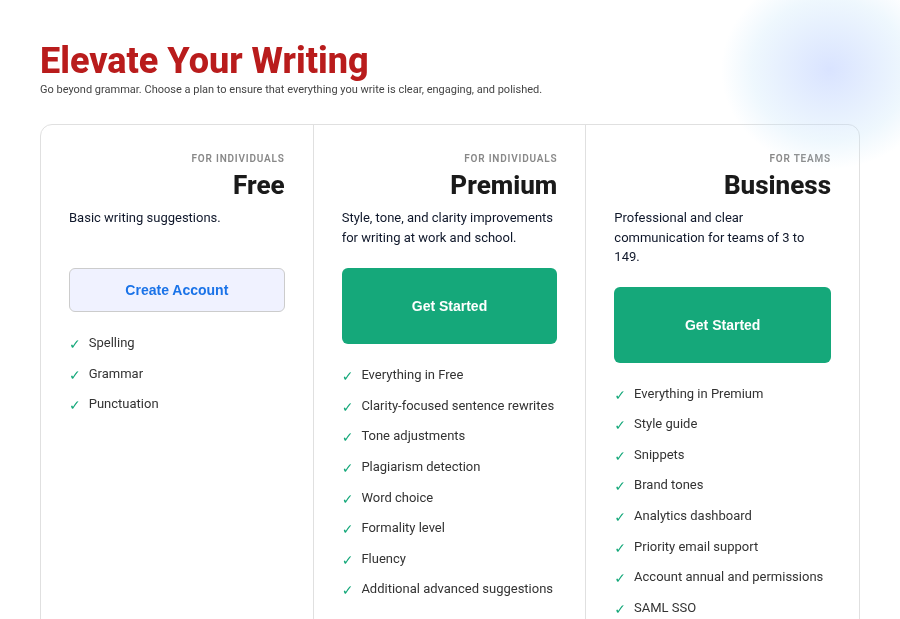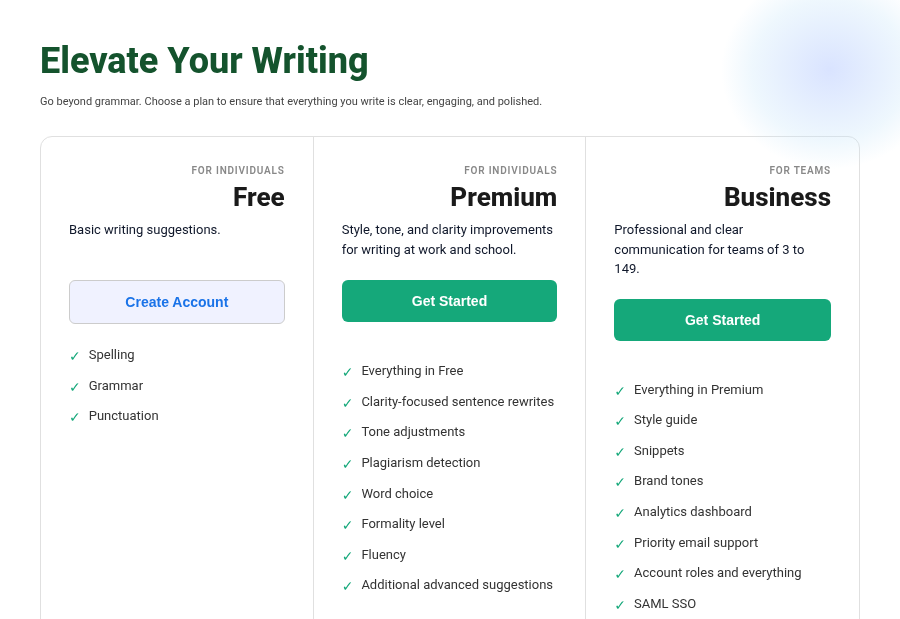--- a/index.html
+++ b/index.html
@@ -26,22 +26,21 @@
       width: 220px;
       height: 200px;
       border-radius: 50%;
       background: radial-gradient(ellipse at center, rgba(180, 200, 255, 0.5) 0%, rgba(200, 230, 250, 0.3) 50%, transparent 70%);
       pointer-events: none;
     }
 
     .page-title {
       font-size: 36px;
       font-weight: 800;
-      color: #14532d;
-      margin-bottom: 12px;
+      color: #b91c1c;
       line-height: 1.2;
     }
 
     .page-subtitle {
       font-size: 11px;
       color: #444;
       margin-bottom: 28px;
     }
 
     
@@ -103,30 +102,30 @@
       font-weight: 600;
       border-radius: 6px;
       cursor: pointer;
       text-align: center;
       margin-bottom: 22px;
     }
 
     .btn-get-started {
       display: block;
       width: 100%;
-      padding: 13px 0;
+      padding: 30px 0;
       border: none;
       background: #15a87a;
       color: #fff;
       font-size: 14px;
       font-weight: 600;
       border-radius: 6px;
       cursor: pointer;
       text-align: center;
-      margin-bottom: 40px;
+      margin-bottom: 22px;
     }
 
     .feature-list {
       list-style: none;
       display: flex;
       flex-direction: column;
       gap: 10px;
     }
 
     .feature-item {
@@ -243,21 +242,21 @@
         <li class="feature-item">
           <span class="check-icon">✓</span>
           <span>Analytics dashboard</span>
         </li>
         <li class="feature-item">
           <span class="check-icon">✓</span>
           <span>Priority email support</span>
         </li>
         <li class="feature-item">
           <span class="check-icon">✓</span>
-          <span>Account roles and everything</span>
+          <span>Account annual and permissions</span>
         </li>
         <li class="feature-item">
           <span class="check-icon">✓</span>
           <span>SAML SSO</span>
         </li>
         <li class="feature-item">
           <span class="check-icon">✓</span>
           <span>Invoicing available for annual plans of 10 seats or more</span>
         </li>
       </ul>

